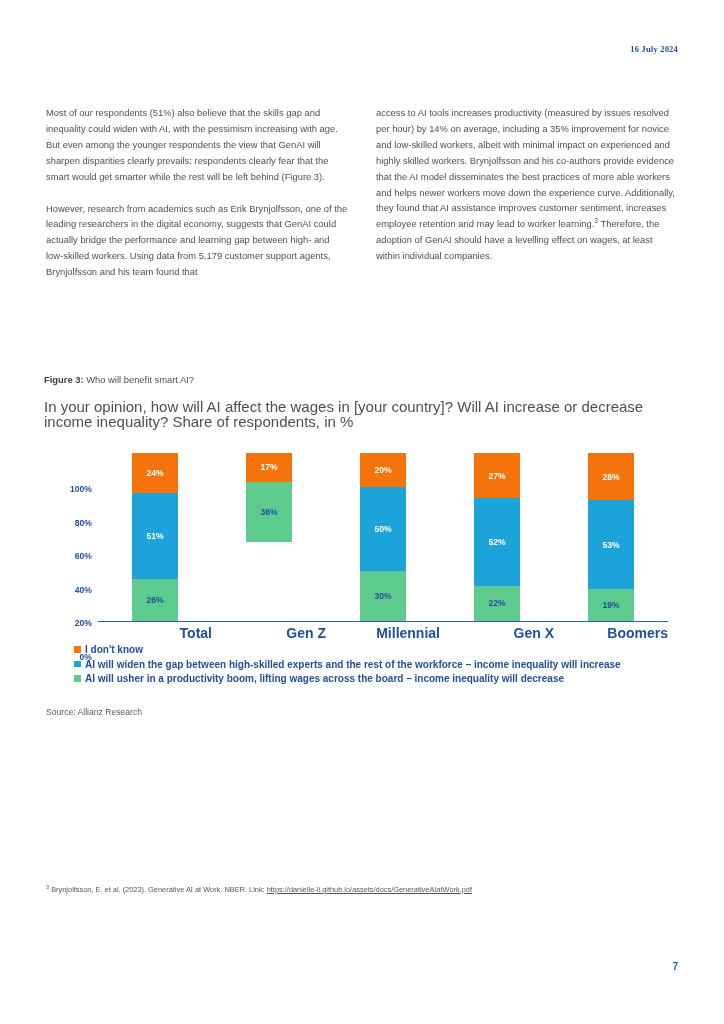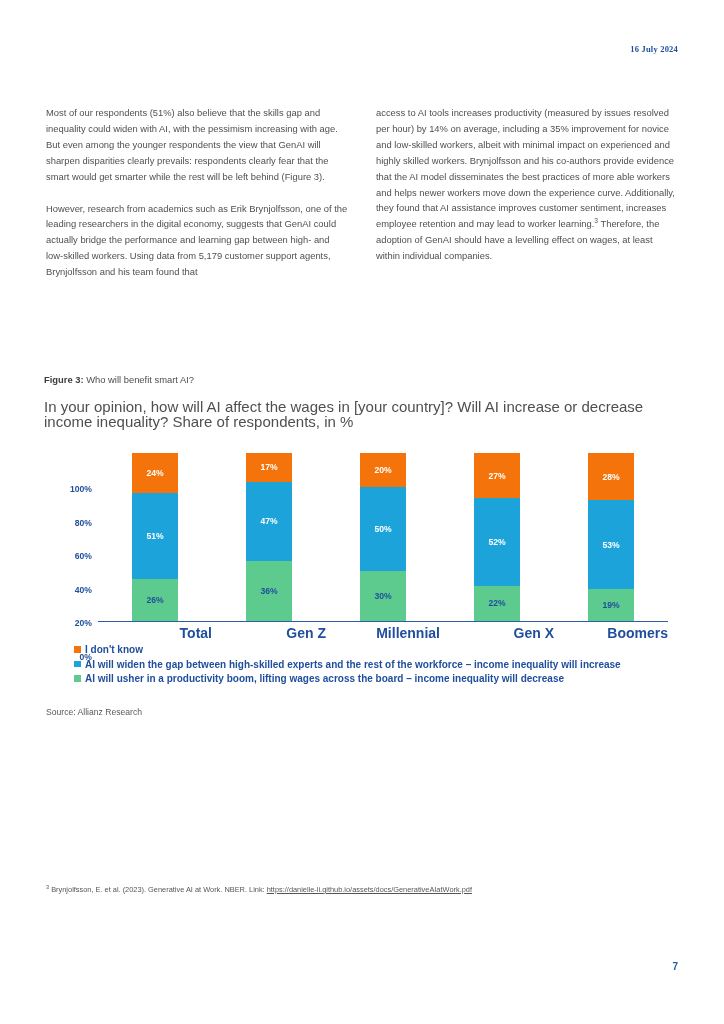--- a/index.html
+++ b/index.html
@@ -261,21 +261,20 @@
         <div class="bar-slot">
           <div class="bar">
             <div class="seg seg-dontknow" style="height:24%">24%</div>
             <div class="seg seg-widen" style="height:51%">51%</div>
             <div class="seg seg-usher" style="height:25%">26%</div>
           </div>
         </div>
         <div class="bar-slot">
           <div class="bar">
             <div class="seg seg-dontknow" style="height:17%">17%</div>
-            <div class="seg seg-widen" style="height:47%">47%</div>
             <div class="seg seg-usher" style="height:36%">36%</div>
           </div>
         </div>
         <div class="bar-slot">
           <div class="bar">
             <div class="seg seg-dontknow" style="height:20%">20%</div>
             <div class="seg seg-widen" style="height:50%">50%</div>
             <div class="seg seg-usher" style="height:30%">30%</div>
           </div>
         </div>

